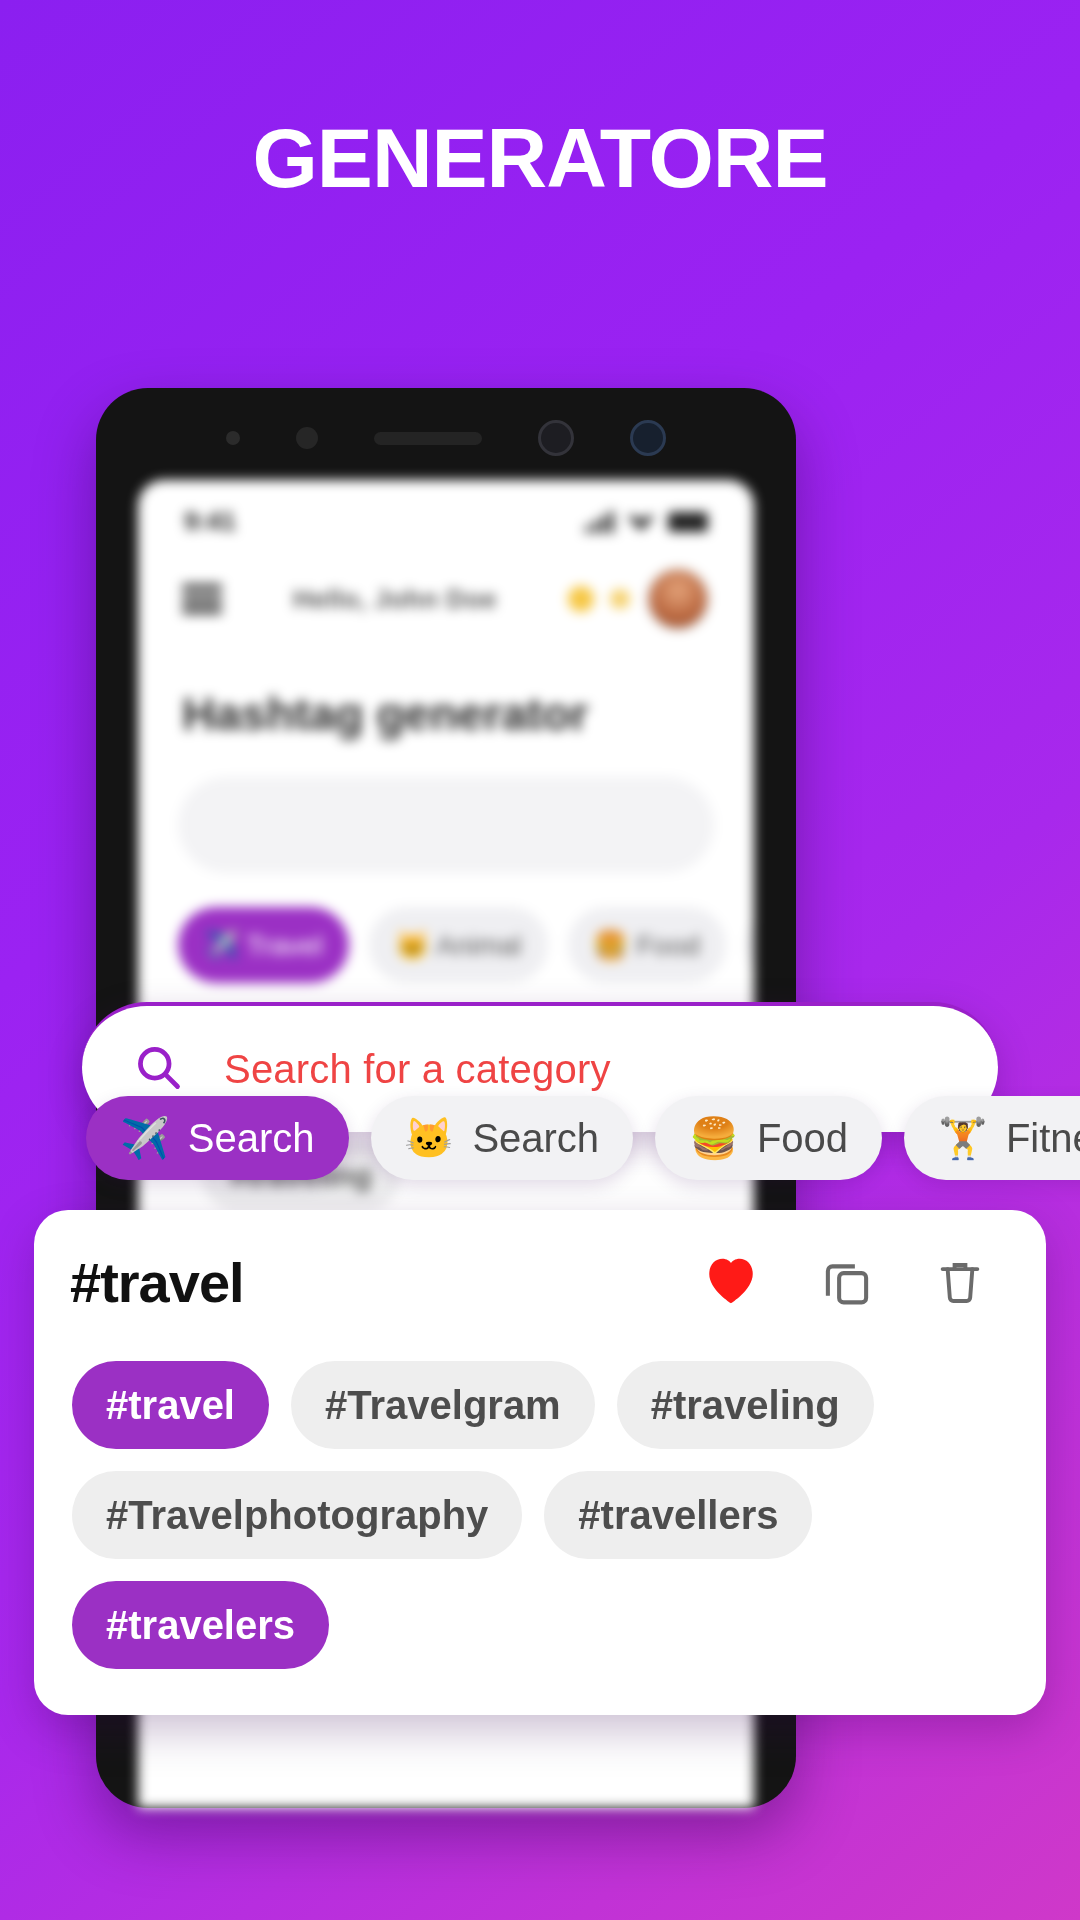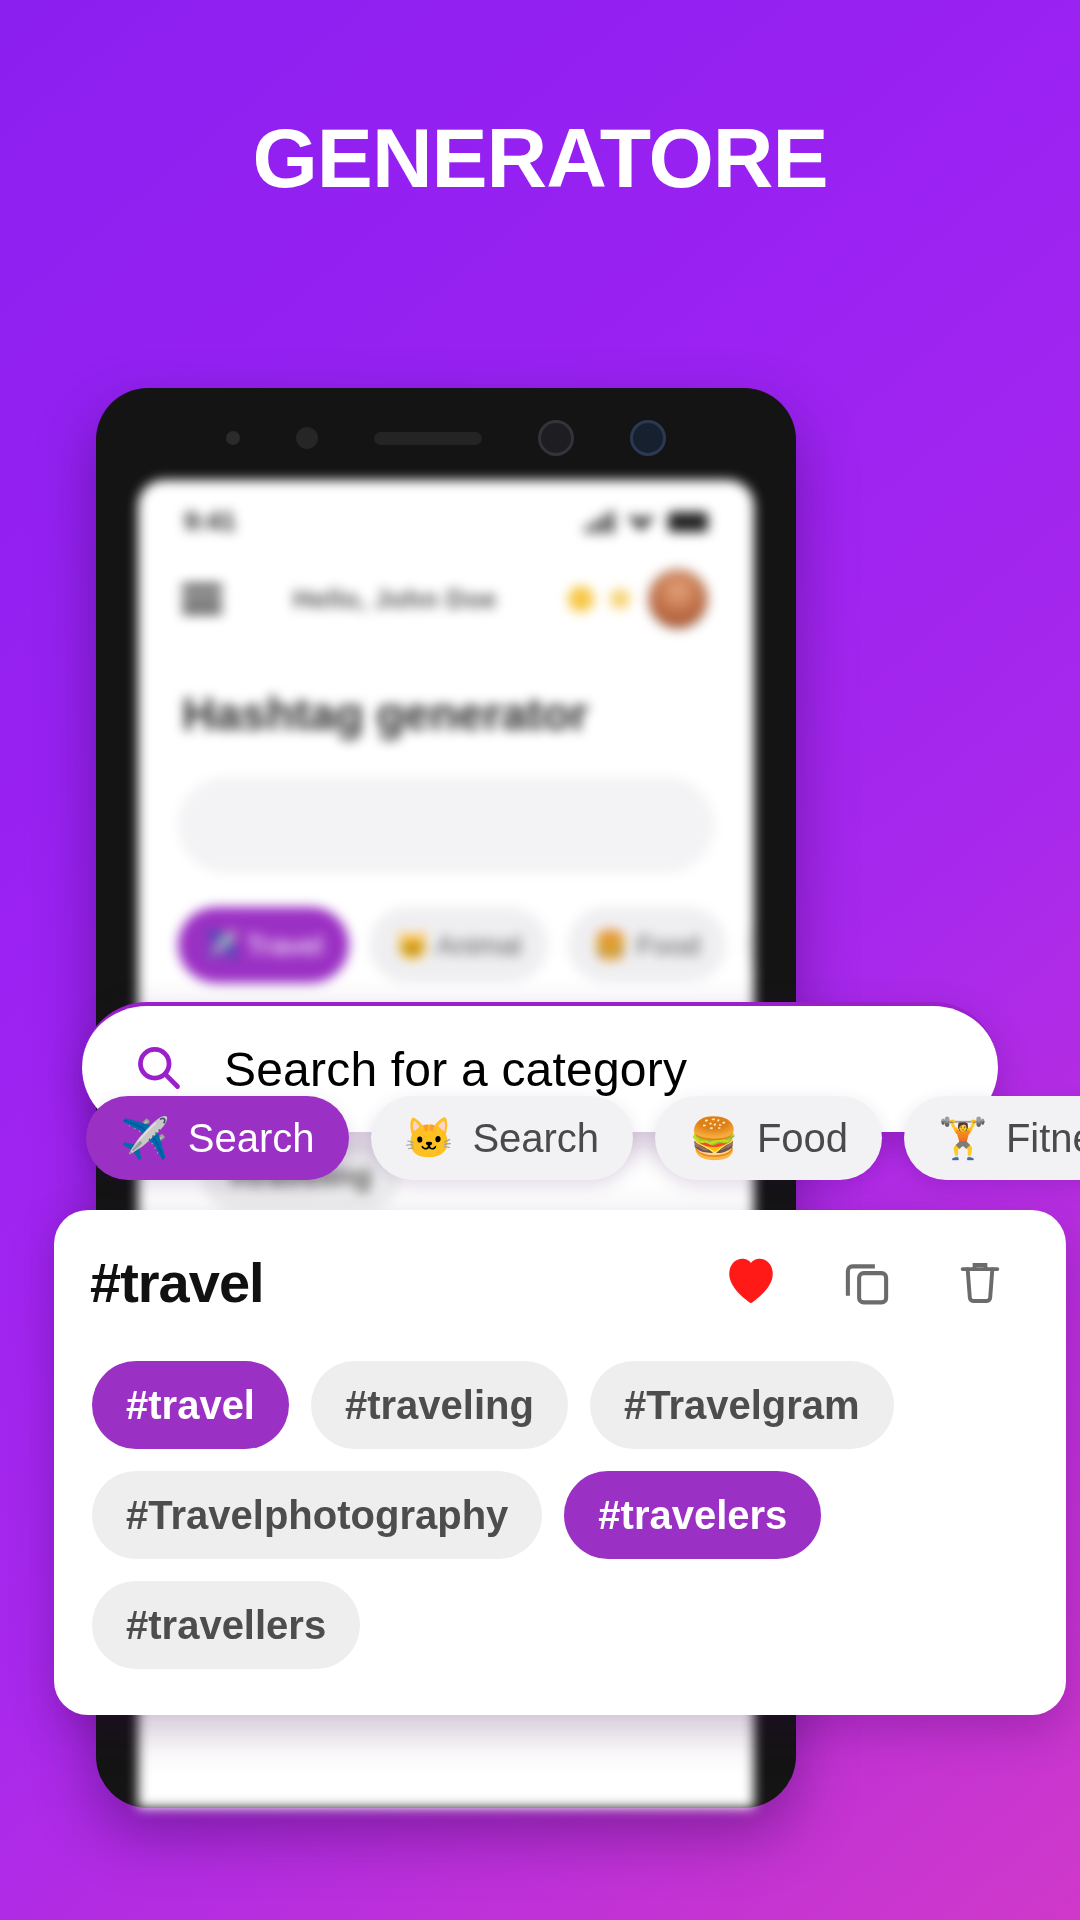--- a/index.html
+++ b/index.html
@@ -89,41 +89,40 @@
 
   
   .search-callout{
     position:absolute; left:82px; top:1002px; width:916px; height:130px;
     background:#ffffff; border-radius:66px;
     border-top:4px solid #9a20c9;
     box-shadow:0 12px 34px rgba(60,0,90,.26);
     display:flex; align-items:center; padding:0 50px; gap:40px;
   }
   .mag{ flex:0 0 auto; }
-  .search-ph{ font-size:48px; color:#000000; letter-spacing:.2px; }
+  .search-ph{ font-size:40px; color:#ef4444; letter-spacing:.2px; }
 
   .cat-row{
     position:absolute; left:86px; top:1096px; width:1010px;
     display:flex; align-items:center; gap:22px;
   }
   .cat-chip{
     display:flex; align-items:center; gap:18px;
     height:84px; border-radius:42px; background:#f2f2f4;
     padding:0 34px; font-size:40px; color:#4a4a4a; white-space:nowrap;
     box-shadow:0 6px 18px rgba(60,0,90,.14);
   }
   .cat-chip.selected{ background:#9b30c4; color:#ffffff; }
   .cat-emoji{ font-size:40px; line-height:1; }
 
   .result-card{
     position:absolute; left:34px; top:1210px; width:1012px;
     background:#ffffff; border-radius:34px;
     box-shadow:0 16px 44px rgba(50,0,80,.25);
     padding:40px 36px 46px 36px;
-    margin-left:20px;
   }
   .card-head{ display:flex; align-items:center; justify-content:space-between; padding:0 4px 0 0; }
   .card-title{ font-size:56px; font-weight:bold; color:#111; letter-spacing:-1px; }
   .card-actions{ display:flex; align-items:center; gap:60px; padding-right:20px; }
   .heart{ font-size:52px; color:#ff1a17; line-height:1; }
 
   .tag-wrap{ display:flex; flex-wrap:wrap; gap:22px 22px; margin-top:46px; padding:0 2px; }
   .tag{
     display:inline-flex; align-items:center; justify-content:center;
     height:88px; border-radius:44px; padding:0 34px;
@@ -264,20 +263,20 @@
           <path d="M9.5 6.5V4.6h5v1.9"></path>
           <path d="M6.3 6.5l1 13.2a1.6 1.6 0 0 0 1.6 1.5h6.2a1.6 1.6 0 0 0 1.6-1.5l1-13.2"></path>
         </svg>
       </span>
 
     </span>
   </div>
 
   <div class="tag-wrap">
     <span class="tag active">#travel</span>
+    <span class="tag">#Travelgram</span>
     <span class="tag">#traveling</span>
-    <span class="tag">#Travelgram</span>
     <span class="tag">#Travelphotography</span>
+    <span class="tag">#travellers</span>
     <span class="tag active">#travelers</span>
-    <span class="tag">#travellers</span>
   </div>
 
 </div>
 
 </body></html>

